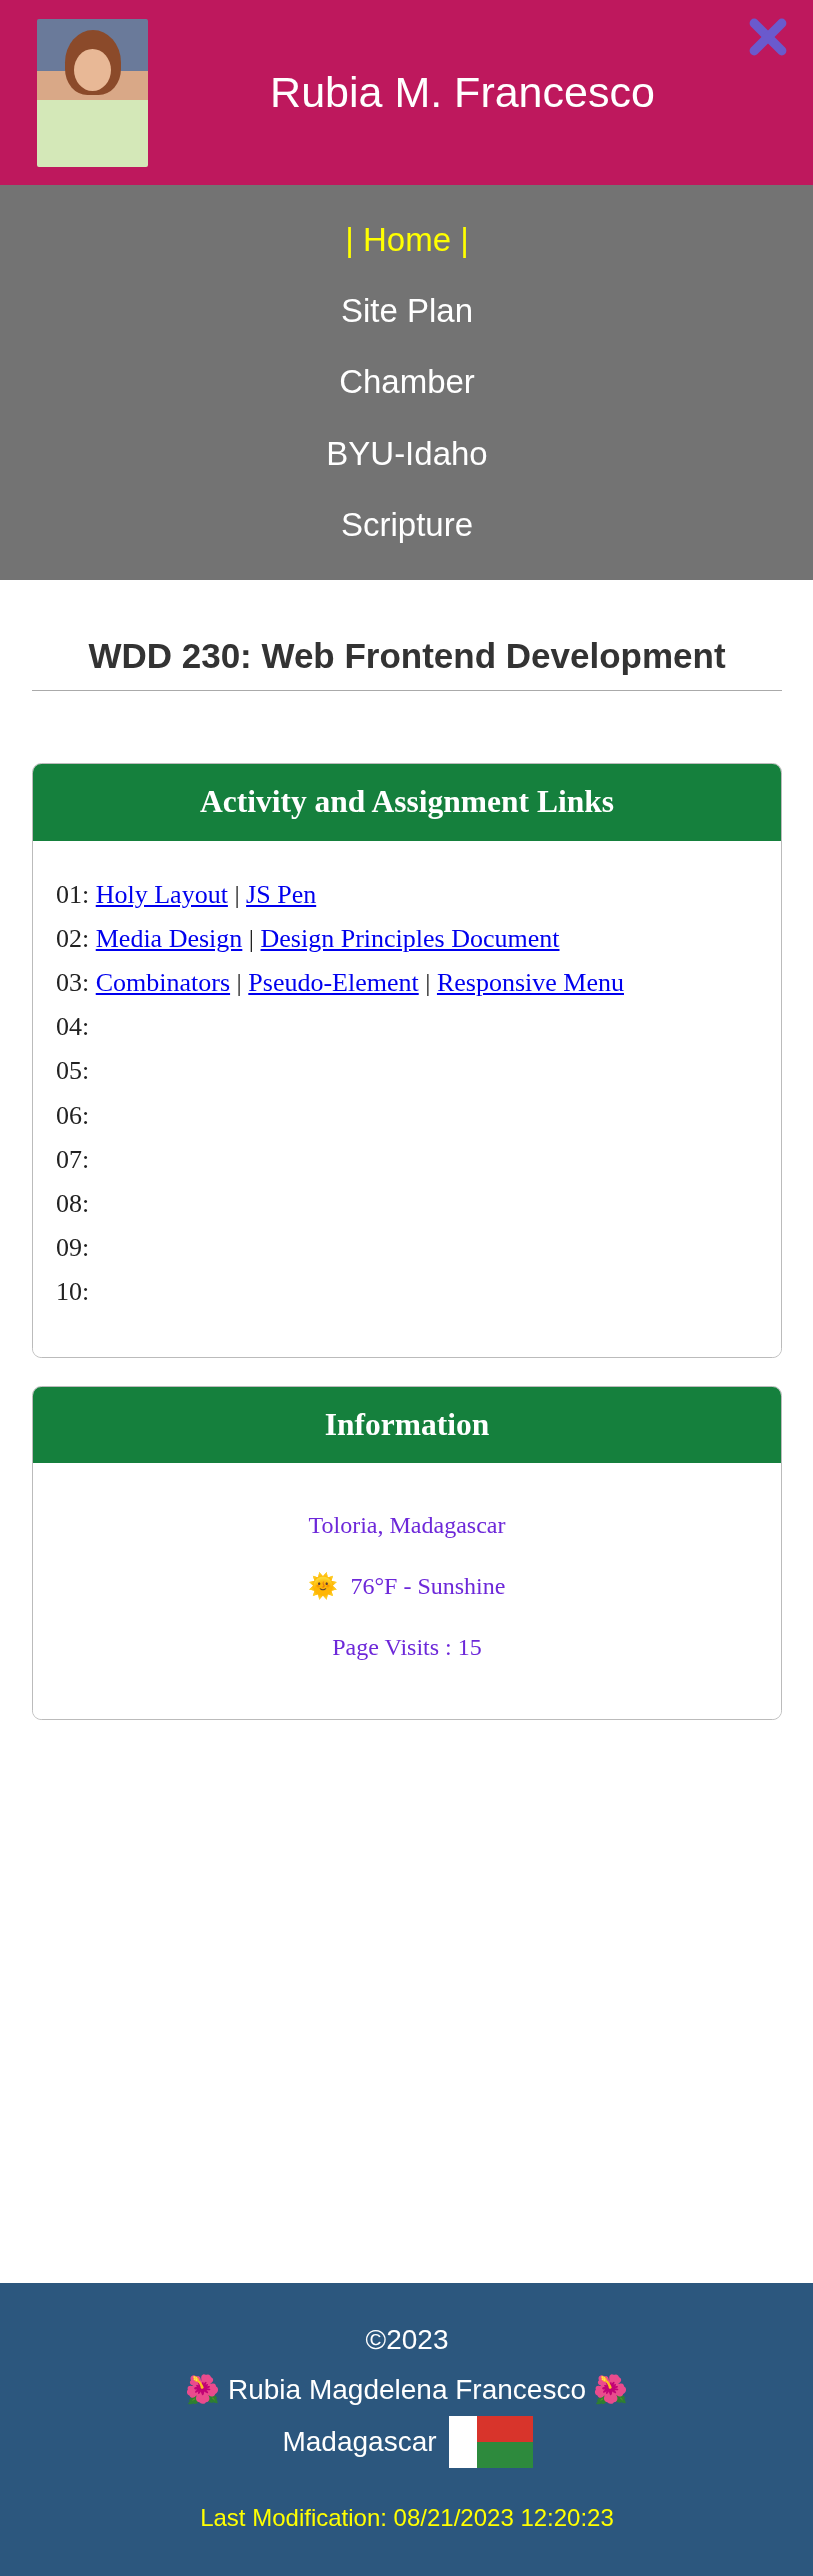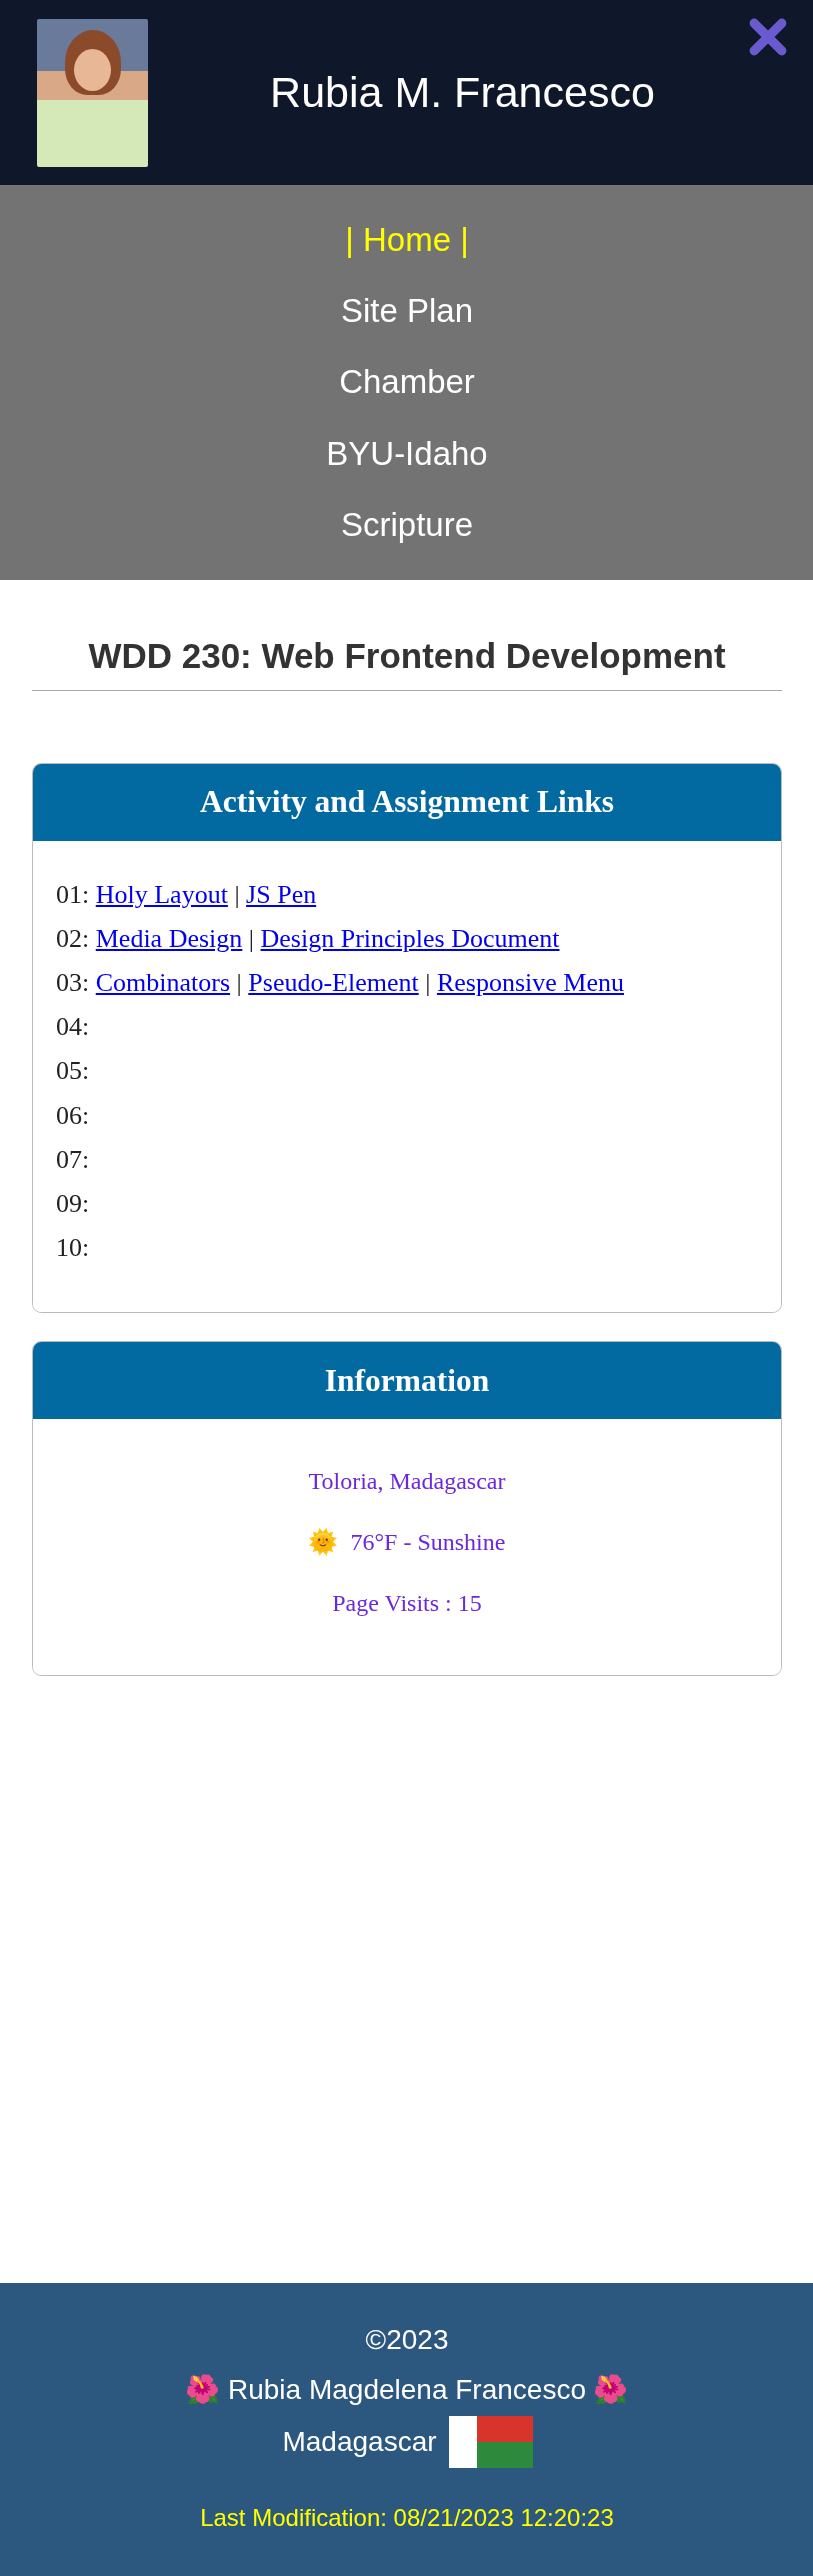--- a/index.html
+++ b/index.html
@@ -9,21 +9,21 @@
     }
     body {
       font-family: Georgia, 'Times New Roman', serif;
       background: #ffffff;
       width: 814px;
       min-height: 2576px;
       display: flex;
       flex-direction: column;
     }
     .header {
-      background: #0f172a;
+      background: #be185d;
       display: flex;
       align-items: center;
       padding: 18.5px 37px;
       position: relative;
     }
     .avatar {
       width: 111px;
       height: 148px;
       background: linear-gradient(to bottom, #6a7a9a 0%, #6a7a9a 35%, #d9a887 35%, #d9a887 55%, #d4e8b8 55%, #d4e8b8 100%);
       border-radius: 1.9px;
@@ -100,21 +100,21 @@
       border-bottom: 1.9px solid #aaa;
       margin-bottom: 72px;
     }
     .card {
       border: 0.9px solid #bbb;
       border-radius: 9.3px;
       margin-bottom: 28px;
       overflow: hidden;
     }
     .card-header {
-      background: #0369a1;
+      background: #15803d;
       color: #ffffff;
       text-align: center;
       font-size: 31.5px;
       font-weight: bold;
       padding: 20.4px 9.3px;
       font-family: Georgia, serif;
     }
     .card-body {
       padding: 32px 23px 42px 23px;
       background: #ffffff;
@@ -229,20 +229,21 @@
   <section class="card">
     <div class="card-header">Activity and Assignment Links</div>
     <div class="card-body" id="activities-body">
         <div class="activity-row"><span>01: </span><a>Holy Layout</a><span class="sep"> | </span><a>JS Pen</a></div>
         <div class="activity-row"><span>02: </span><a>Media Design</a><span class="sep"> | </span><a>Design Principles Document</a></div>
         <div class="activity-row"><span>03: </span><a>Combinators</a><span class="sep"> | </span><a>Pseudo-Element</a><span class="sep"> | </span><a>Responsive Menu</a></div>
         <div class="activity-row"><span>04:</span></div>
         <div class="activity-row"><span>05:</span></div>
         <div class="activity-row"><span>06:</span></div>
         <div class="activity-row"><span>07:</span></div>
+        <div class="activity-row"><span>08:</span></div>
         <div class="activity-row"><span>09:</span></div>
         <div class="activity-row"><span>10:</span></div>
       </div>
   </section>
 
   <section class="card">
     <div class="card-header">Information</div>
     <div class="card-body">
       <div class="info-line">Toloria, Madagascar</div>
       <div class="info-line">

